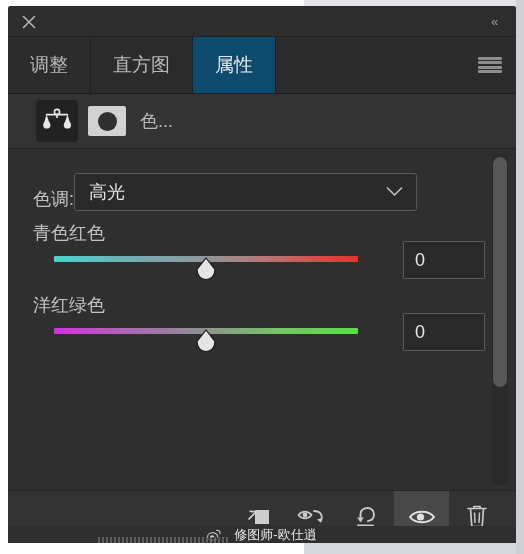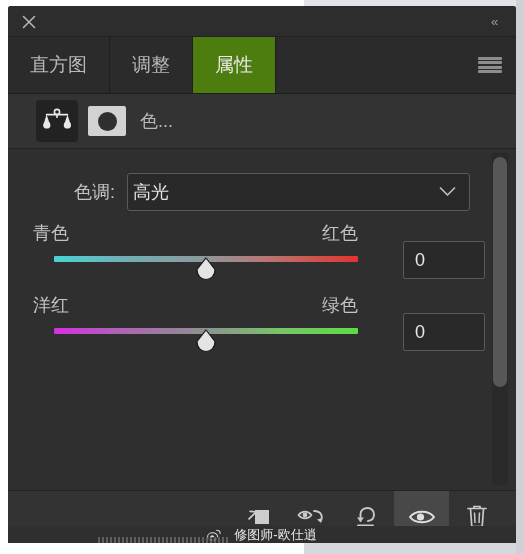--- a/index.html
+++ b/index.html
@@ -88,21 +88,21 @@
     justify-content: center;
     padding: 0 22px;
     font-size: 19px;
     color: #b9b9b9;
     background: #2b2b2b;
     border-right: 1px solid #1f1f1f;
     cursor: default;
     white-space: nowrap;
   }
   .tab.active {
-    background: #4d7c0f;
+    background: #0c4a6e;
     color: #e9e9e9;
   }
   .tab-filler {
     flex: 1;
     background: #2b2b2b;
     border-right: none;
   }
   .menu-icon {
     position: absolute;
     right: 14px; top: 18px;
@@ -156,40 +156,38 @@
   
   .body {
     position: relative;
     height: 341px;
     background: #2f2f2f;
   }
 
   
   .tone-row {
     display: flex;
-    align-items: center;
+    align-items: flex-end;
     padding: 24px 0 0 25px;
-    gap: 12px;
-    margin-left: 41px;
   }
   .tone-label {
     font-size: 18px;
     color: #c3c3c3;
     white-space: nowrap;
   }
   .tone-select {
     position: relative;
     width: 343px;
     height: 38px;
     background: #292929;
     border: 1px solid #5a5a5a;
     border-radius: 3px;
     display: flex;
     align-items: center;
-    padding-left: 5px;
+    padding-left: 14px;
   }
   .tone-value {
     font-size: 18px;
     color: #e4e4e4;
   }
   .chevron-down {
     position: absolute;
     right: 13px; top: 50%;
     transform: translateY(-50%);
     color: #bdbdbd;
@@ -200,23 +198,22 @@
   .slider-group {
     position: relative;
     height: 72px;
     padding-left: 25px;
   }
   .slider-labels {
     position: relative;
     width: 325px;
     height: 26px;
     display: flex;
-    justify-content: space-between;
+    justify-content: flex-start;
     align-items: flex-start;
-    gap: 41px;
   }
   .slider-labels span {
     font-size: 18px;
     color: #c3c3c3;
     white-space: nowrap;
   }
   .track-wrap {
     position: relative;
     width: 325px;
     height: 34px;
@@ -327,22 +324,22 @@
   <div class="titlebar">
     <div class="close-icon">
       <svg width="16" height="16" viewBox="0 0 16 16">
         <path d="M2.5 2.5 L13.5 13.5 M13.5 2.5 L2.5 13.5" stroke="currentColor" stroke-width="1.6" fill="none" stroke-linecap="round"></path>
       </svg>
     </div>
     <div class="collapse-icon">«</div>
   </div>
 
   <div class="tabstrip">
+    <div class="tab">调整</div>
     <div class="tab">直方图</div>
-    <div class="tab">调整</div>
     <div class="tab active">属性</div>
     <div class="tab tab-filler"></div>
     <div class="menu-icon">
       <i></i>
       <i></i>
       <i></i>
       <i></i>
     </div>
   </div>
 

